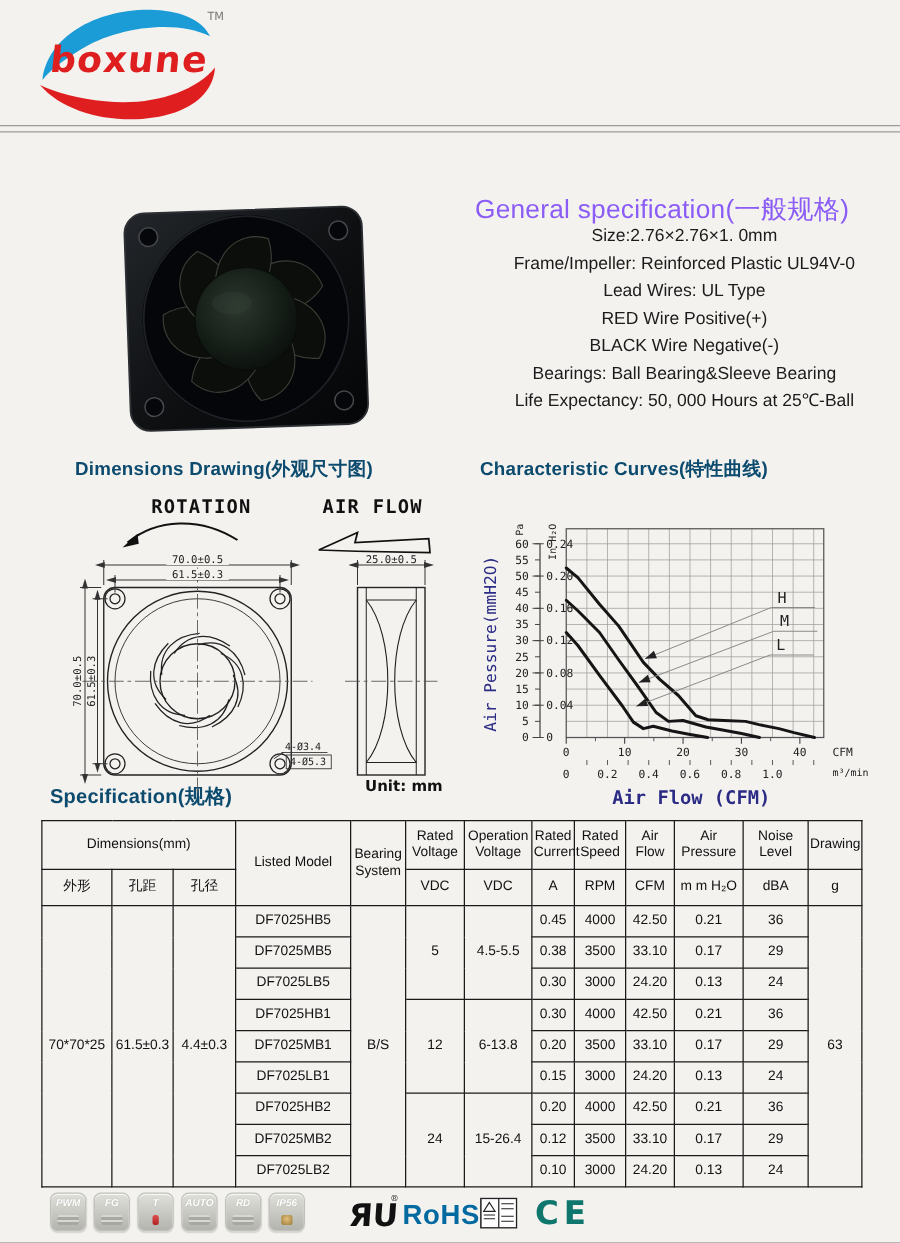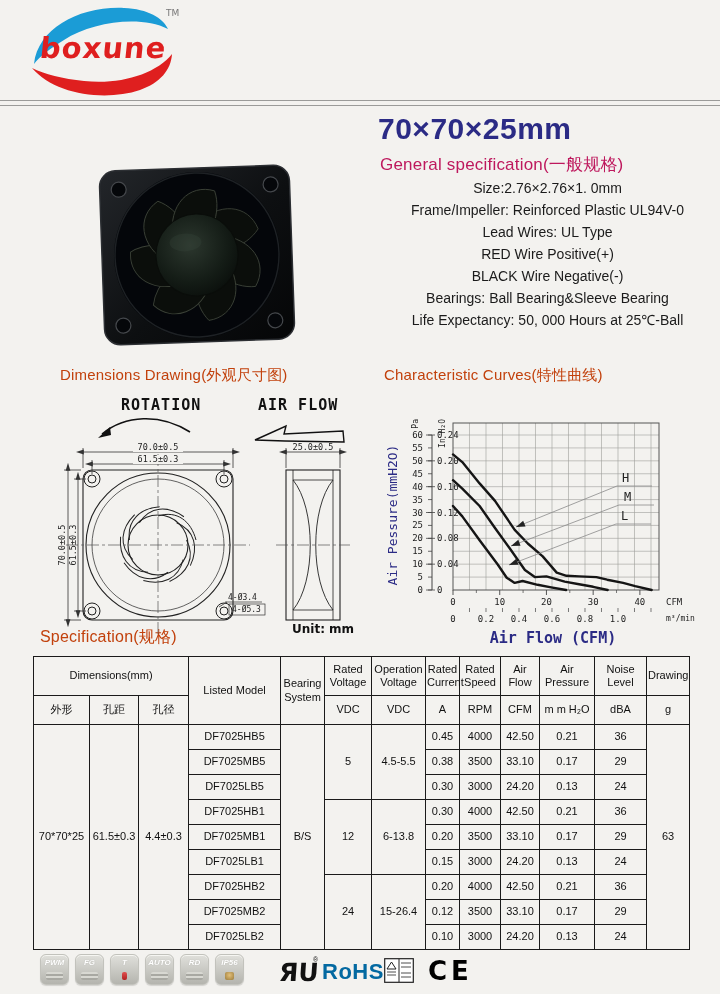--- a/index.html
+++ b/index.html
@@ -4,25 +4,25 @@
 <style>
   html,body{margin:0;padding:0;background:#888;}
   #page{position:relative;width:720px;height:994px;background:#f3f2ef;
         font-family:"Liberation Sans",sans-serif;overflow:hidden;color:#1c1c1c;margin:0 auto;}
   .abs{position:absolute;}
   
   #brand-tagline{right:16px;top:72px;color:#c82120;font-size:19px;font-weight:bold;letter-spacing:.3px;}
   #header-rule{left:0;top:100px;width:720px;height:4px;border-top:1.5px solid #9b9b99;border-bottom:1.5px solid #9b9b99;}
   
   #page-title{left:378px;top:112px;font-size:30px;font-weight:bold;color:#2b2b85;letter-spacing:.5px;}
-  #gen-spec-title{left:380px;top:153px;font-size:17px;color:#be185d;letter-spacing:.2px;}
+  #gen-spec-title{left:380px;top:153px;font-size:21px;color:#8b5cf6;letter-spacing:.2px;}
   #spec-lines{left:380px;top:177px;width:335px;font-size:14px;line-height:22px;color:#1b1b1b;text-align:center;}
   #spec-lines .indent{padding-left:145px;}
   
-  .sec-h{color:#c2410c;font-size:15px;font-weight:normal;letter-spacing:.2px;}
+  .sec-h{color:#0c4a6e;font-size:15px;font-weight:bold;letter-spacing:.2px;}
   #dim-heading{left:60px;top:366px;}
   #curves-heading{left:384px;top:366px;}
   #spec-heading{left:40px;top:627px;font-size:16px;}
   
   #spec-table-wrap{left:33px;top:656px;}
   table.spec{border-collapse:collapse;table-layout:fixed;width:656px;text-align:center;
              font-size:11px;color:#111;background:#f3f2ef;}
   table.spec th,table.spec td{border:1.5px solid #1a1a1a;padding:0 1px;font-weight:normal;line-height:1.2;}
   table.spec tr.h1 th{height:38px;}
   table.spec tr.h2 th{height:28px;}
@@ -34,21 +34,21 @@
       box-shadow:inset 0 1px 0 #f6f6f2, 0 1px 1px #00000022;
       color:#fff;font-size:8px;font-weight:bold;font-style:italic;text-align:center;
       padding-top:3px;box-sizing:border-box;text-shadow:0 0 1px #87878280;}
   .fi::after{content:"";position:absolute;left:5px;right:5px;bottom:4px;height:8px;border-radius:2px;
       background:repeating-linear-gradient(180deg,#d8d8d2 0 2px,#a8a8a2 2px 4px);}
   .fi[data-name="t-feature-icon"]::after{background:linear-gradient(180deg,#e05050,#b02020);left:11px;right:11px;}
   .fi[data-name="ip56-feature-icon"]::after{background:radial-gradient(circle at 50% 40%,#e3c07a,#9a7a3a);left:9px;right:9px;}
   #ul-mark{left:279px;top:10px;font-family:"DejaVu Sans",sans-serif;font-weight:bold;font-size:25px;color:#111;transform:skewX(-4deg);}
   #ul-reg{left:313px;top:8px;font-size:7px;color:#111;}
   #rohs-mark{left:322px;top:11px;font-size:22px;font-weight:bold;color:#0369a1;letter-spacing:.5px;}
-  #ce-mark{left:428px;top:8px;font-family:"DejaVu Sans",sans-serif;font-size:26px;font-weight:bold;color:#000000;letter-spacing:4px;}
+  #ce-mark{left:428px;top:8px;font-family:"DejaVu Sans",sans-serif;font-size:26px;font-weight:bold;color:#0f766e;letter-spacing:4px;}
   #site{right:18px;top:14px;font-size:15px;color:#111;letter-spacing:.6px;}
   #site .dot{font-size:12px;margin-right:14px;}
   svg text{font-family:"DejaVu Sans Mono",monospace;}
   svg text.sans{font-family:"DejaVu Sans",sans-serif;}
 </style>
 </head>
 <body>
 
 <div id="page" data-name="datasheet-page">
 
@@ -92,21 +92,20 @@
       <ellipse cx="126" cy="112" rx="16" ry="9" fill="#3c4a3e" opacity=".25"></ellipse>
       <g data-name="fan-mount-holes" fill="#05070a" stroke="#45484c" stroke-width="1.2">
         <circle cx="61" cy="57" r="7.5"></circle>
           <circle cx="213" cy="57" r="7.5"></circle>
         <circle cx="61" cy="193" r="7.5"></circle>
           <circle cx="213" cy="193" r="7.5"></circle>
       </g>
     </g>
   </svg>
 
-  <div class="abs" id="page-title" data-name="page-title">70×70×25mm</div>
   <div class="abs" id="gen-spec-title" data-name="general-spec-heading">General specification(一般规格)</div>
   <div class="abs" id="spec-lines" data-name="general-spec-list">
     <div data-name="spec-line-size">Size:2.76×2.76×1. 0mm</div>
     <div data-name="spec-line-frame">Frame/Impeller: Reinforced Plastic UL94V-0</div>
     <div data-name="spec-line-leadwires">Lead Wires: UL Type</div>
     <div data-name="spec-line-red-wire">RED Wire Positive(+)</div>
     <div data-name="spec-line-black-wire">BLACK Wire Negative(-)</div>
     <div data-name="spec-line-bearings">Bearings:  Ball Bearing&amp;Sleeve Bearing</div>
     <div data-name="spec-line-life-ball">Life Expectancy: 50, 000 Hours at 25℃-Ball</div>
   </div>

